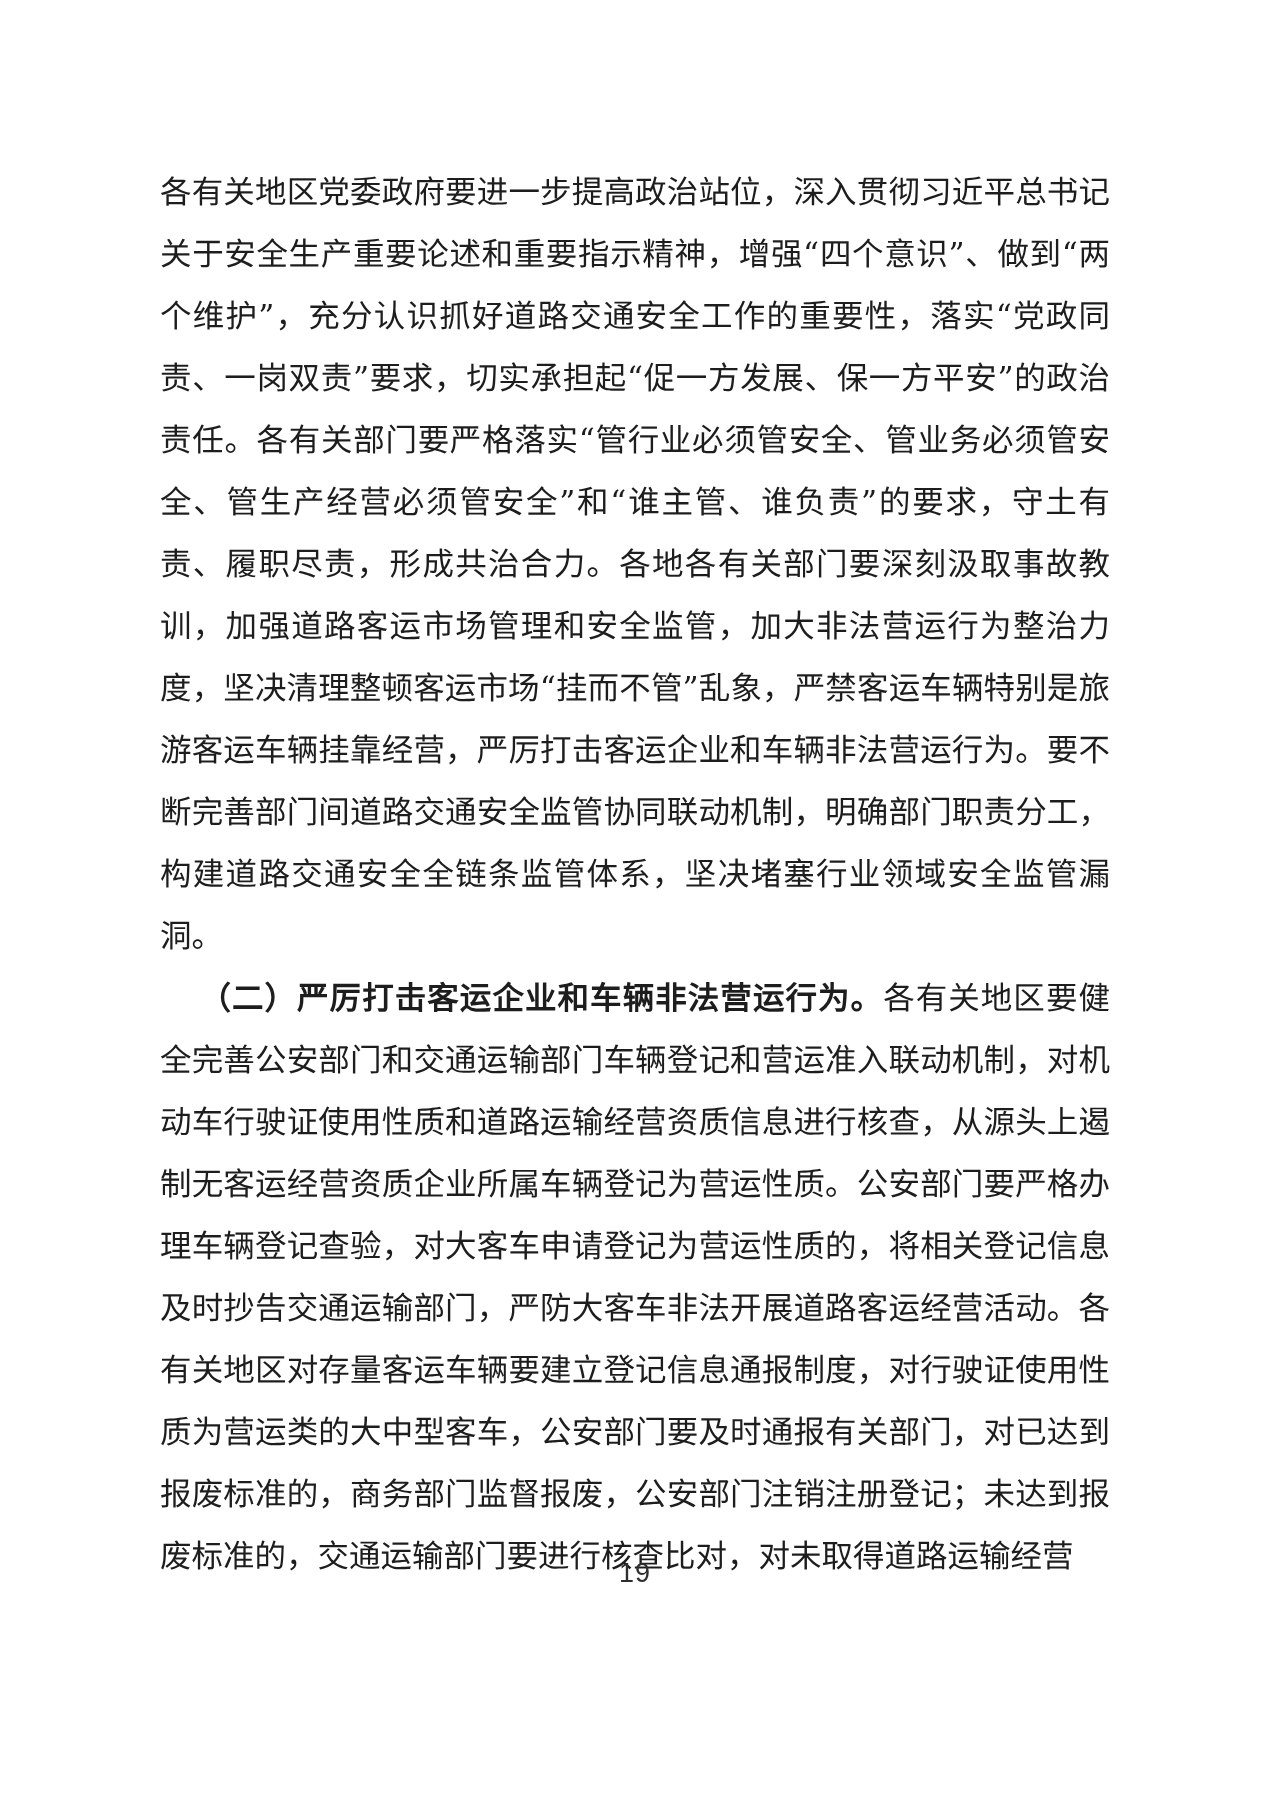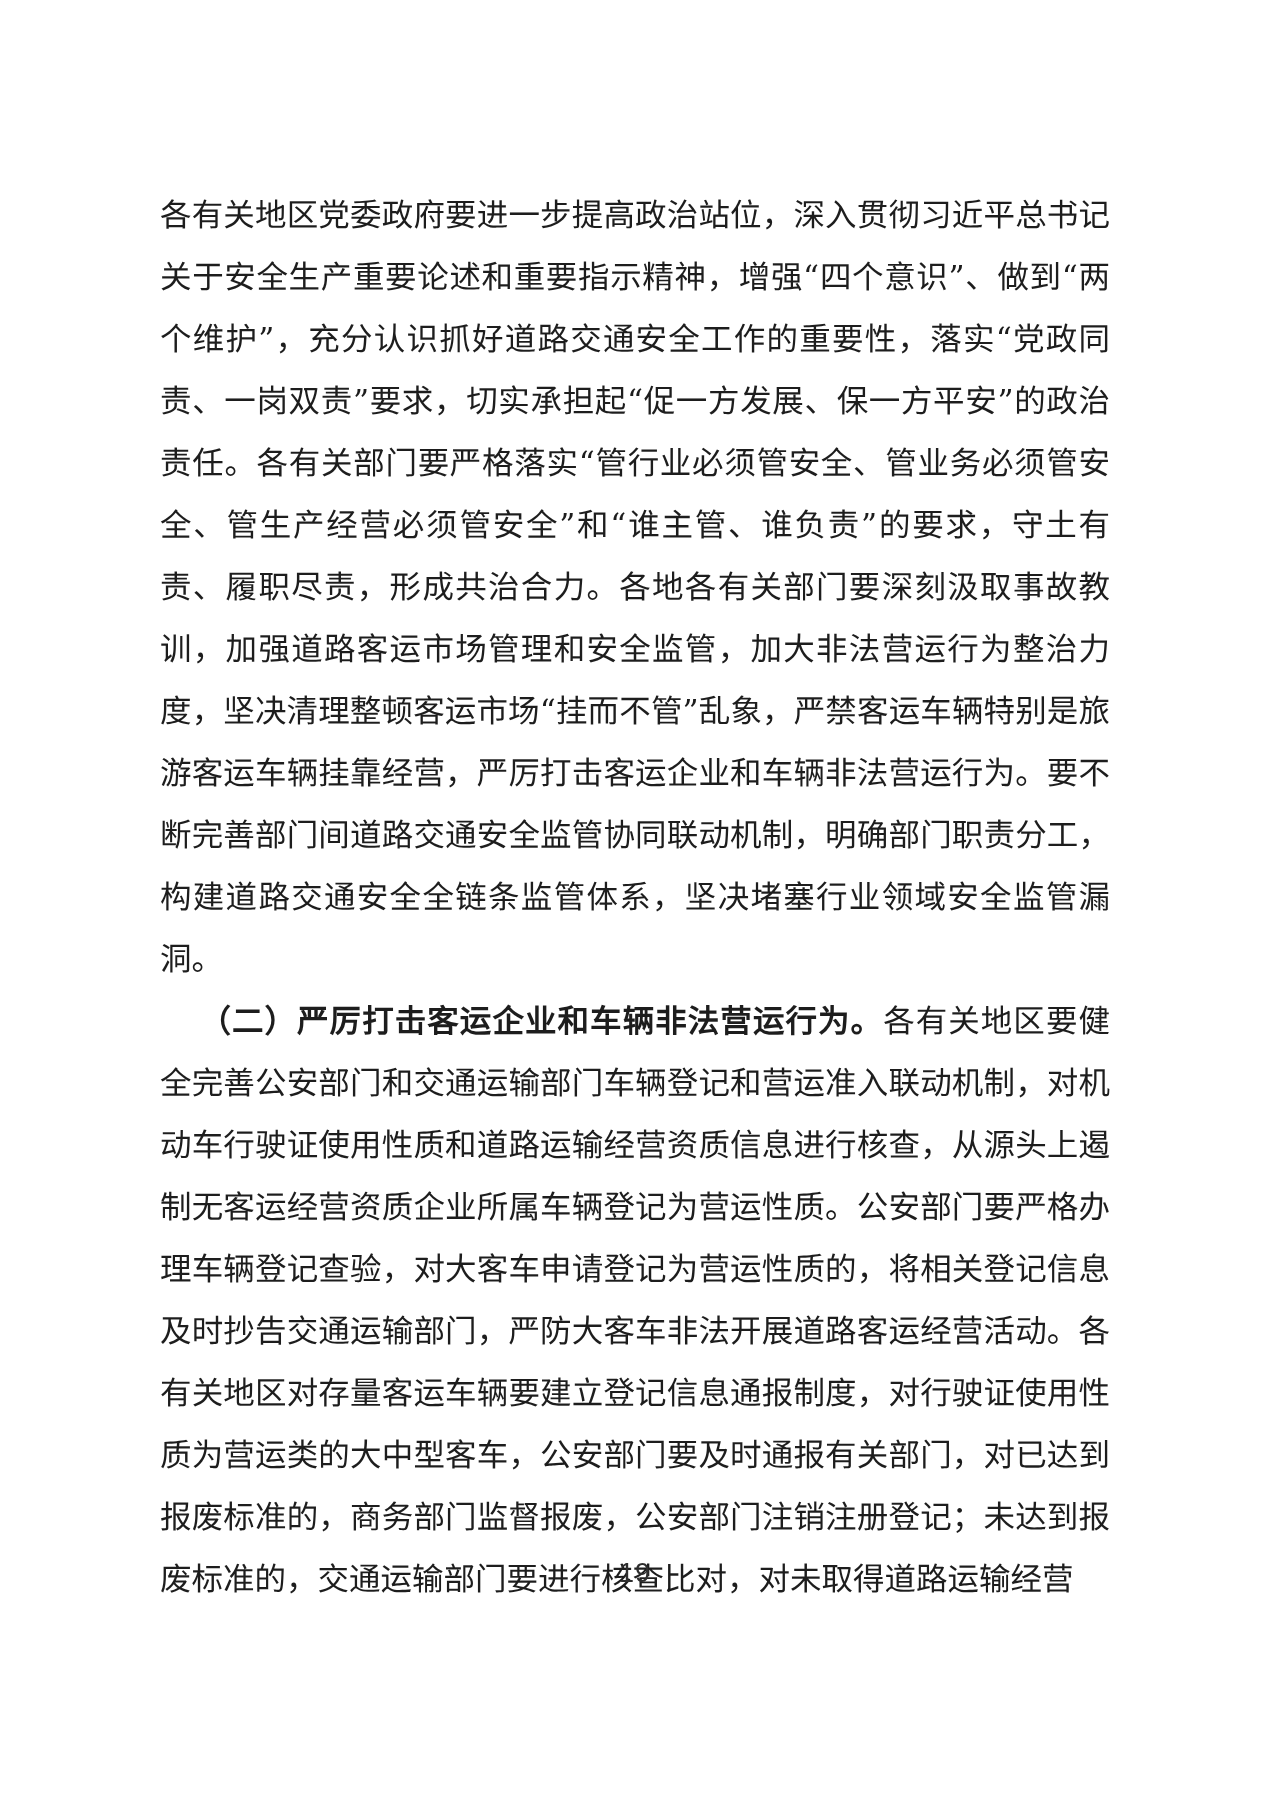--- a/index.html
+++ b/index.html
@@ -11,21 +11,21 @@
     position: relative;
     width: 1280px;
     height: 1810px;
     background: #ffffff;
     overflow: hidden;
     font-family: "DejaVu Serif", "Liberation Serif", serif;
   }
   .text-block {
     position: absolute;
     left: 160px;
-    top: 184px;
+    top: 161px;
     width: 950px;
     font-size: 31.5px;
     line-height: 62px;
     color: #1d1d1d;
     text-align: justify;
     text-justify: inter-ideograph;
     word-break: break-all;
     overflow-wrap: break-word;
   }
   .text-block p {

